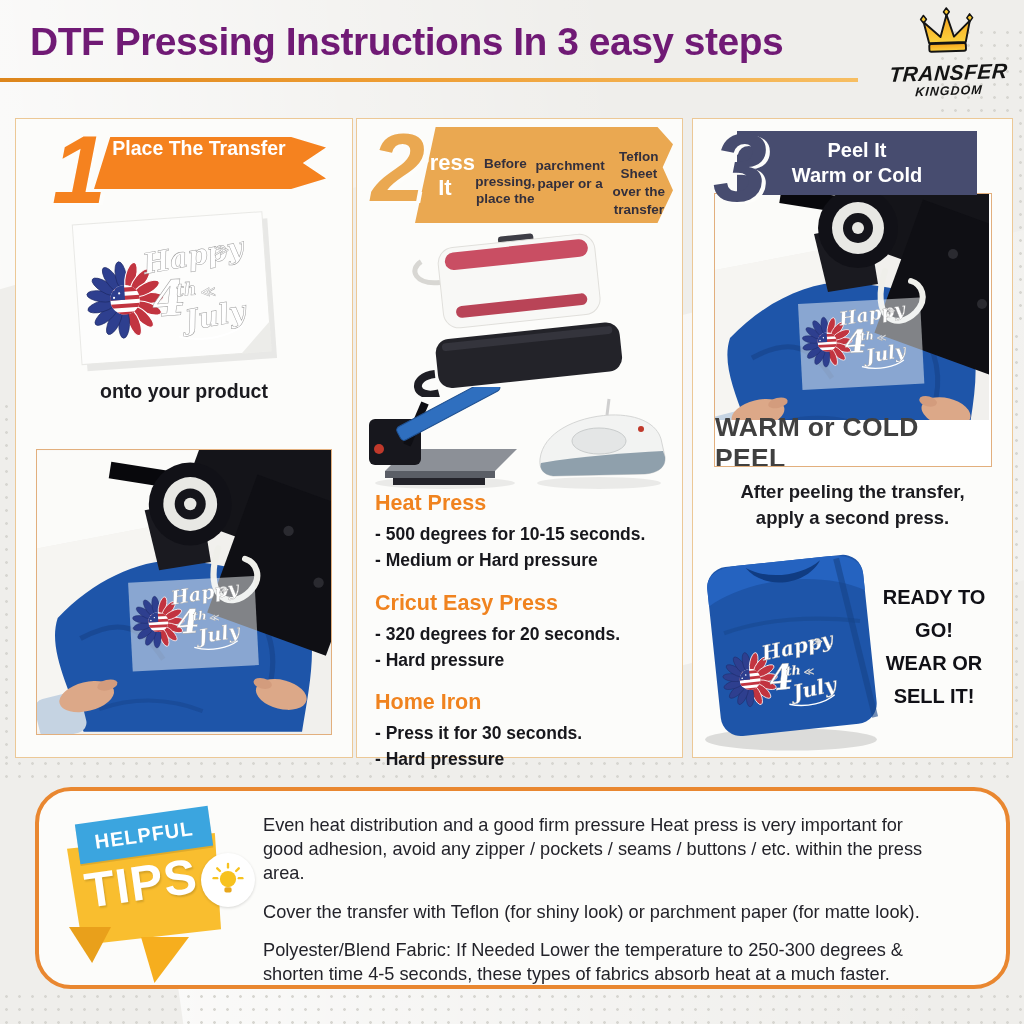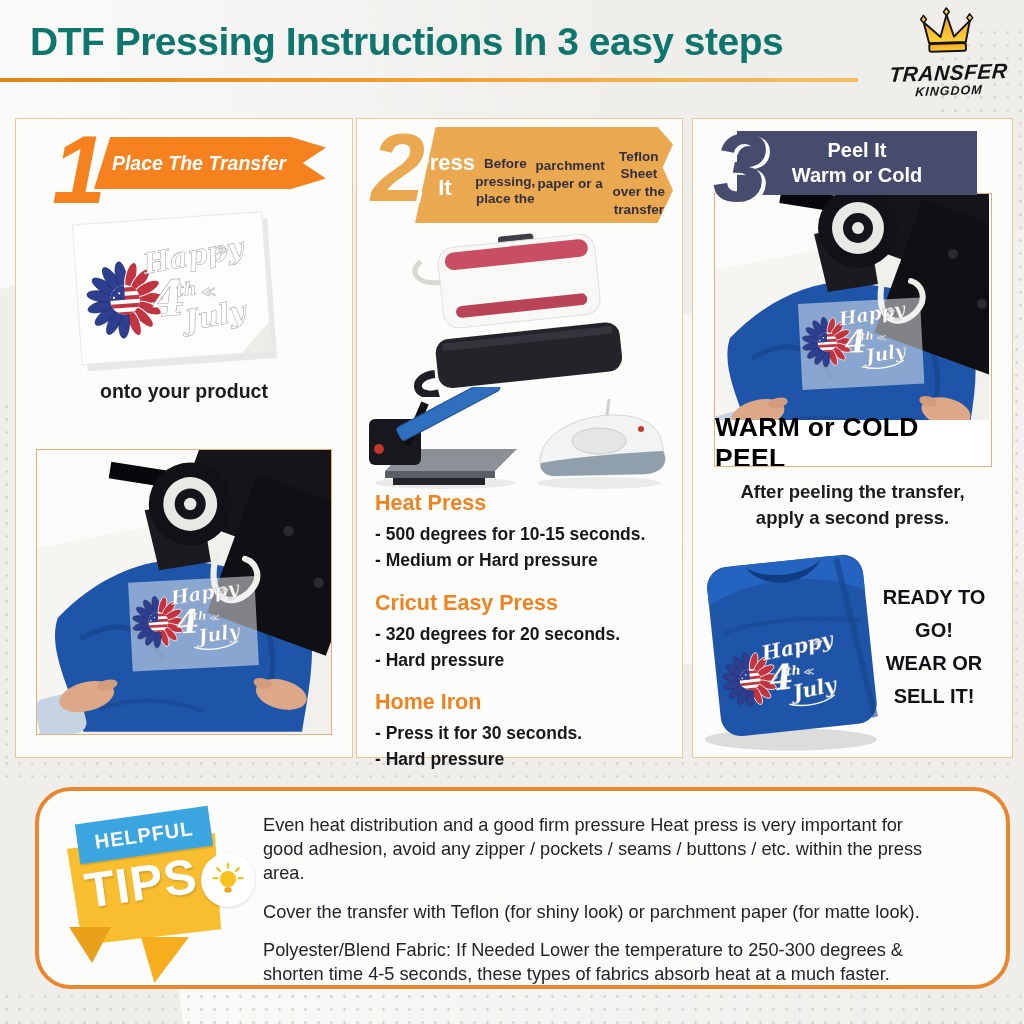--- a/index.html
+++ b/index.html
@@ -18,41 +18,41 @@
     background:linear-gradient(100deg,rgba(255,255,255,.7),rgba(255,255,255,0));transform:rotate(-8deg);}
   .dots{position:absolute;z-index:0;pointer-events:none;
     background-image:radial-gradient(#D7D6D1 1.3px,transparent 1.5px);background-size:13px 13px;}
   .dots-tr{right:0;top:26px;width:88px;height:300px;}
   .dots-right{right:0;top:330px;width:14px;height:420px;}
   .dots-left{left:0;top:400px;width:14px;height:360px;}
   .dots-band{left:0;top:757px;width:1014px;height:30px;}
   .dots-bottom{left:0;top:990px;width:1024px;height:34px;}
   
   .title{position:absolute;left:30px;top:20px;width:840px;z-index:2;
-    font-size:39px;font-weight:800;letter-spacing:-.5px;color:#0f766e;}
+    font-size:39px;font-weight:800;letter-spacing:-.5px;color:#701a75;}
   .title-underline{position:absolute;left:0;top:78px;width:858px;height:4px;z-index:2;
     background:linear-gradient(90deg,#DD861C 0%,#EE9D33 45%,#F7BE62 100%);}
   .logo{position:absolute;left:882px;top:6px;width:132px;height:104px;z-index:2;
     display:flex;flex-direction:column;align-items:center;transform:rotate(-2deg);}
   .logo-text1{font-size:21px;font-weight:800;font-style:italic;color:#141414;letter-spacing:.5px;transform:skewX(-6deg);line-height:1;}
   .logo-text2{font-size:12.5px;font-weight:800;font-style:italic;color:#141414;letter-spacing:1px;transform:skewX(-6deg);line-height:1;margin-top:2px;}
   
   .card{position:absolute;top:118px;height:638px;background:#FCFCFA;border:1px solid #ECC896;z-index:1;}
   .card1{left:15px;width:336px;}
   .card2{left:356px;width:325px;}
   .card3{left:692px;width:319px;}
   .step-num{position:absolute;font-size:97px;line-height:1;font-weight:800;font-style:italic;letter-spacing:-5px;z-index:3;}
   .num1{left:36px;top:2px;color:#F5821F;text-shadow:4px 2px 0 #FDFDFB;}
   .num2{left:14px;top:0px;color:#EAA851;text-shadow:4px 2px 0 #FDFDFB;}
   .num3{left:20px;top:0px;color:#474C6F;text-shadow:4px 2px 0 #FDFDFB;}
   .banner{position:absolute;color:#fff;z-index:2;}
   .banner1{left:78px;top:18px;width:232px;height:52px;background:#F5821F;
     clip-path:polygon(7% 0,85% 0,100% 20%,90% 50%,100% 80%,85% 100%,0 100%);
-    display:flex;align-items:center;justify-content:center;padding-right:22px;box-sizing:border-box;
-    font-size:19.5px;font-weight:700;font-style:italic;}
+    display:flex;justify-content:center;padding-right:22px;box-sizing:border-box;
+    font-size:19.5px;font-weight:700;}
   .banner2{left:58px;top:8px;width:258px;height:96px;background:#EAA851;
     clip-path:polygon(8% 0,94% 0,100% 18%,96% 42%,100% 66%,94% 100%,0 100%);
     display:flex;flex-direction:row;align-items:center;justify-content:center;text-align:center;}
   .banner2-title{font-size:22px;font-weight:700;line-height:1.15;}
   .banner2-sub{font-size:13.5px;font-weight:700;color:#332F3C;line-height:1.3;margin-top:13px;}
   .banner3{left:44px;top:12px;width:240px;height:64px;background:#474C6F;
     display:flex;flex-direction:column;align-items:center;justify-content:center;text-align:center;
     font-size:20px;font-weight:700;line-height:1.25;}
   .step-caption{position:absolute;left:0;width:100%;text-align:center;
     font-weight:700;color:#1B1B20;z-index:2;}
@@ -63,21 +63,21 @@
   .easypress-art{position:absolute;left:40px;top:96px;width:250px;height:182px;}
   .duo-art{position:absolute;left:10px;top:268px;width:305px;height:106px;}
   .methods{position:absolute;left:18px;top:372px;width:300px;}
   .method{margin-bottom:17px;}
   .method-name{font-size:21.5px;font-weight:800;color:#F0831F;margin-bottom:5px;}
   .method-line{font-size:17.5px;font-weight:700;color:#17171C;line-height:1.5;}
   .photobox{position:absolute;left:21px;top:74px;width:276px;height:272px;border:1px solid #E2AF7D;background:#FFFFFF;
     display:flex;flex-direction:column;overflow:hidden;}
   .photobox svg{display:block;}
   .peel-label{height:46px;display:flex;align-items:center;justify-content:center;
-    font-size:26.5px;font-weight:800;color:#000000;letter-spacing:.3px;}
+    font-size:26.5px;font-weight:800;color:#404040;letter-spacing:.3px;}
   .folded-art{position:absolute;left:2px;top:416px;width:192px;height:218px;}
   .ready-text{position:absolute;left:170px;top:462px;width:142px;text-align:center;
     font-size:20px;font-weight:800;color:#101016;line-height:1.65;}
   
   .tips-box{position:absolute;left:35px;top:787px;width:975px;height:202px;z-index:1;
     background:#FCFCFA;border:4px solid #E98730;border-radius:36px;box-sizing:border-box;}
   .tips-badge{position:absolute;left:22px;top:14px;width:190px;height:182px;}
   .badge-yellow{position:absolute;left:6px;top:28px;width:154px;height:112px;background:#F9BE2F;
     clip-path:polygon(0 14%,96% 0,100% 86%,10% 100%);}
   .badge-fold{position:absolute;left:8px;top:122px;width:42px;height:36px;background:#E9A01B;

